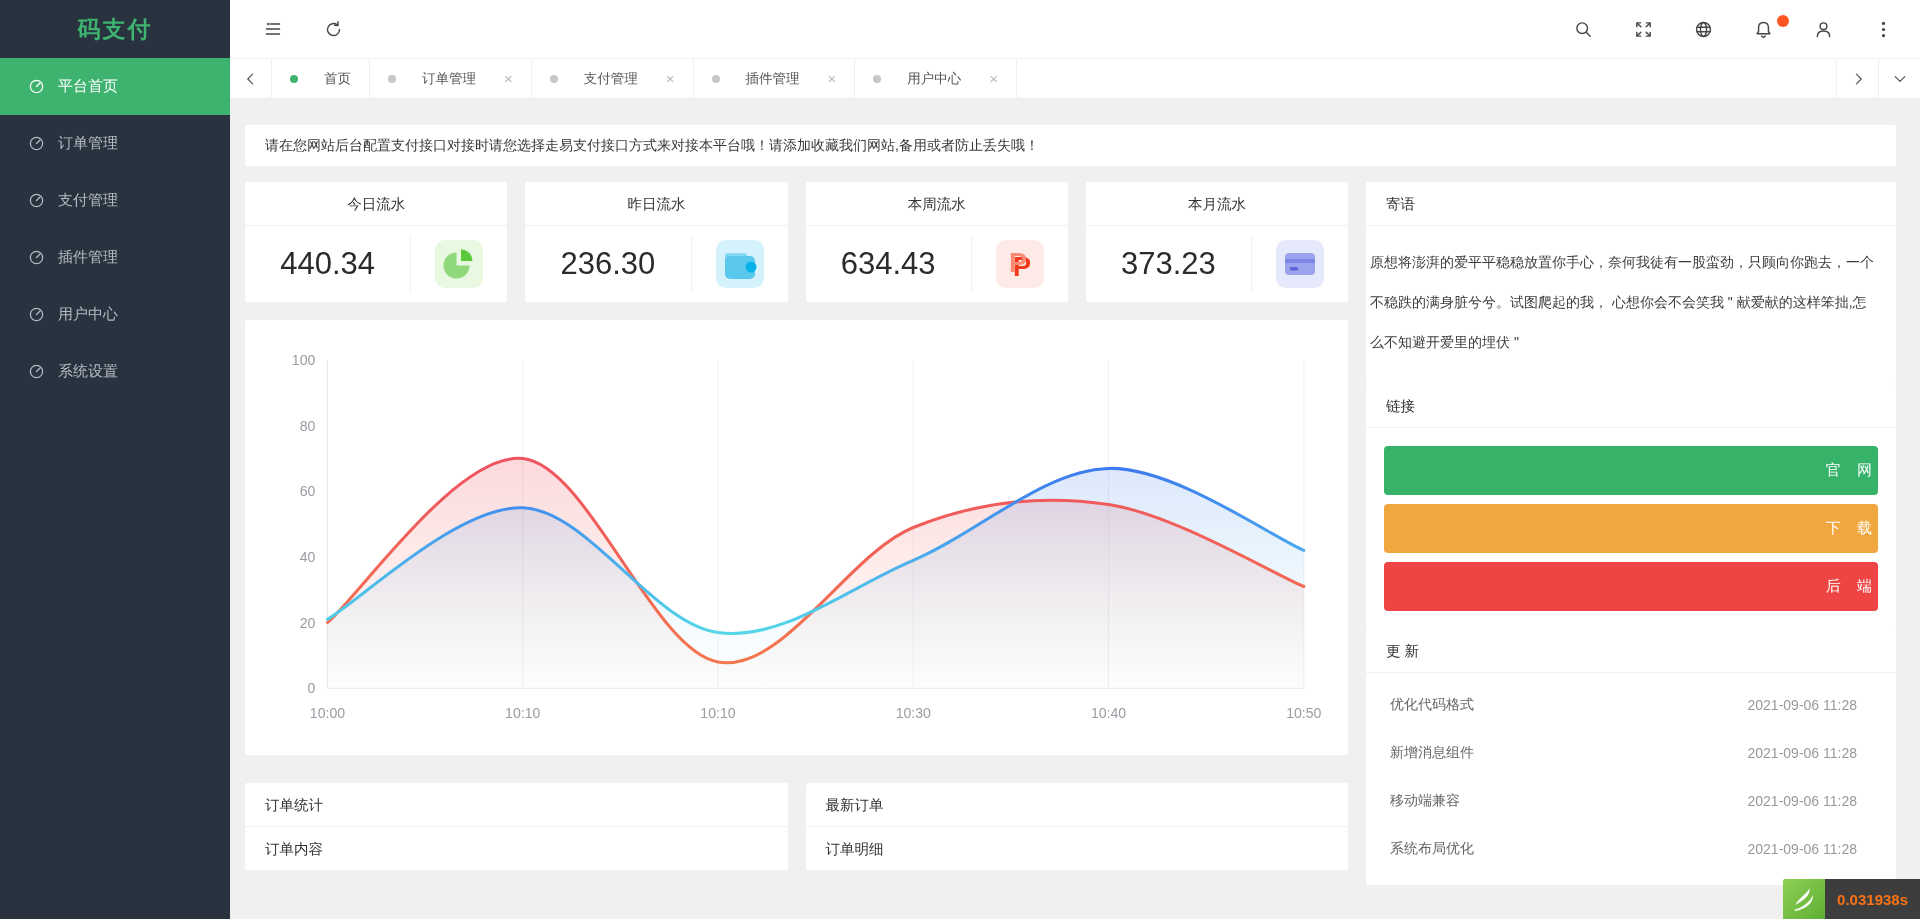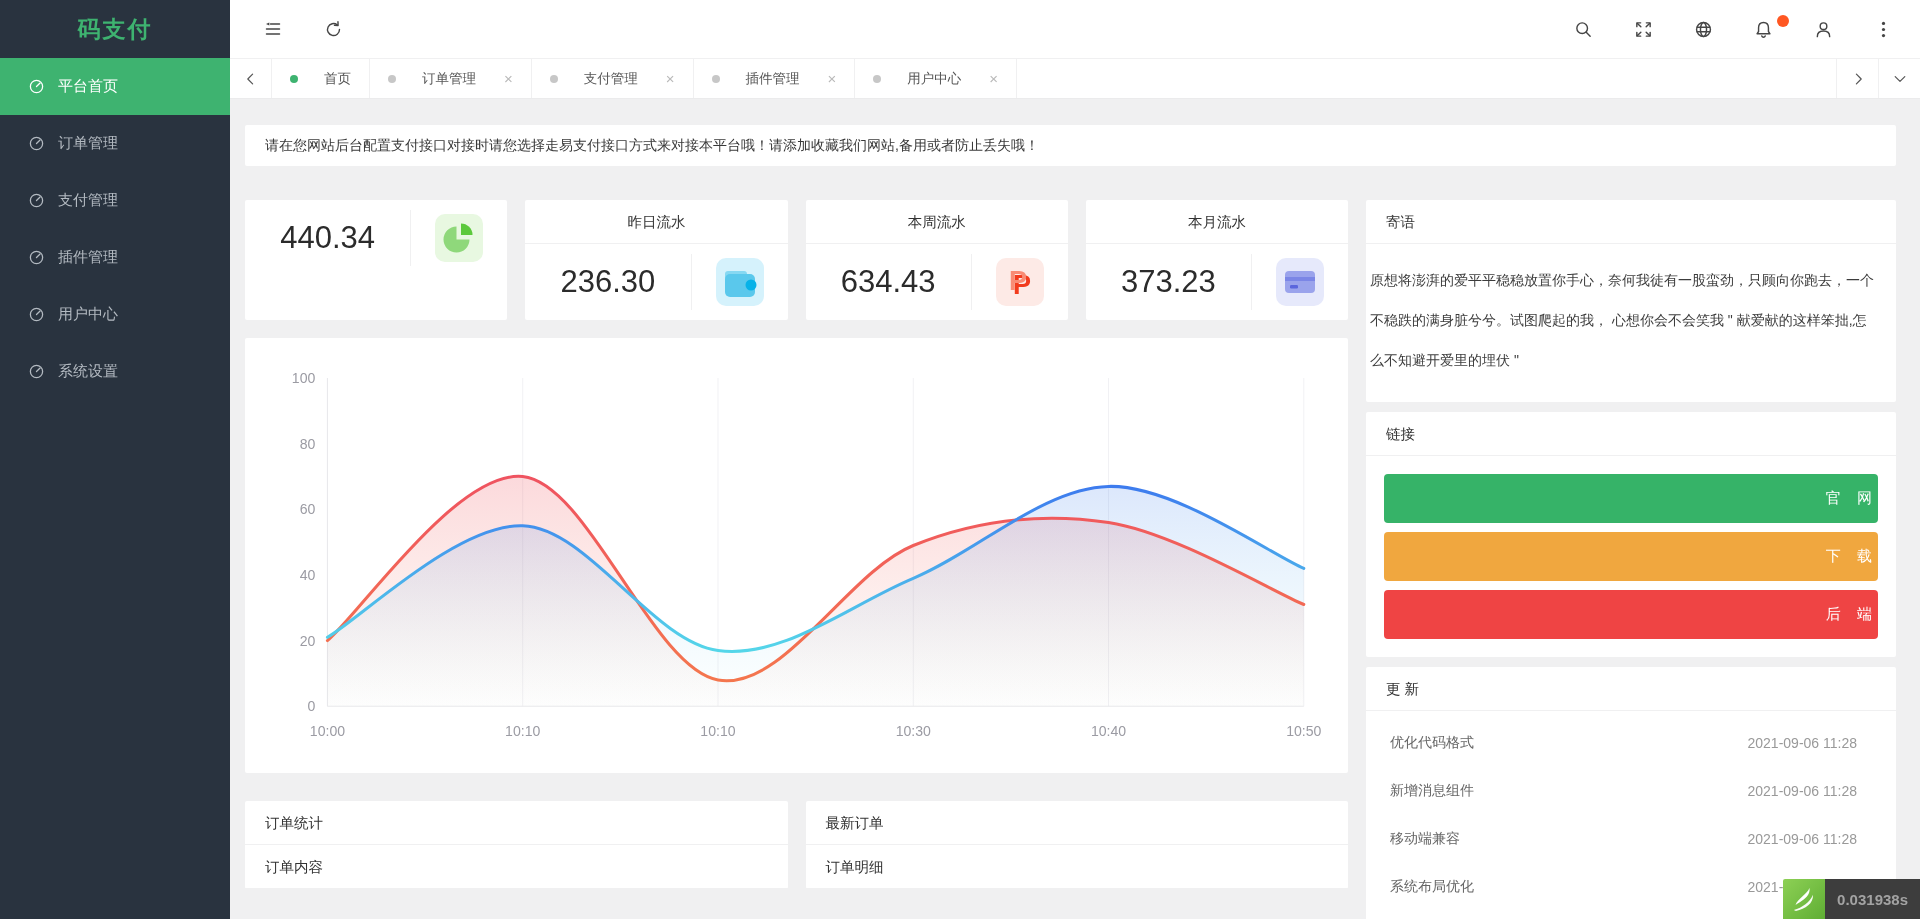--- a/index.html
+++ b/index.html
@@ -36,21 +36,21 @@
   .tabs { display:flex; flex:1; }
   .tab { display:flex; align-items:center; gap:26px; padding:0 18px;
          border-right:1px solid #f0f0f1; font-size:13.5px; color:#555; cursor:pointer; }
   .tab .dot { width:8px; height:8px; border-radius:50%; background:#c7c7c7; }
   .tab.active .dot { background:#3eb370; }
   .tab .x { color:#b9b9b9; font-size:15px; line-height:1; margin-left:2px; cursor:pointer; }
 
   .content { flex:1; padding:26px 24px 15px 15px; overflow:hidden; }
 
   .notice { background:#fff; border-radius:2px; height:41px; display:flex; align-items:center;
-            padding:0 20px; font-size:14px; color:#383838; margin-bottom:34px; }
+            padding:0 20px; font-size:14px; color:#383838; margin-bottom:16px; }
 
   .grid { display:grid; grid-template-columns:1fr 530px; gap:18px; align-items:start; }
 
   
   .stats { display:grid; grid-template-columns:repeat(4,1fr); gap:18px; }
   .card { background:#fff; border-radius:2px; }
   .card-h { height:44px; line-height:44px; padding:0 20px; font-size:14.5px;
             color:#333; border-bottom:1px solid #f0f0f1; }
   .stat-h { text-align:center; }
   .stat-b { height:76px; display:flex; align-items:center; }
@@ -63,37 +63,37 @@
   
   .chart-card { margin-top:18px; height:435px; padding:24px 18px 10px 18px; }
   .chart-card svg { width:100%; height:auto; display:block; }
 
   
   .order-row { margin-top:28px; display:grid; grid-template-columns:1fr 1fr; gap:18px; }
   .order-row .row { height:44px; line-height:44px; padding:0 20px; font-size:14.5px;
                     color:#333; border-bottom:1px solid #f0f0f1; }
 
   
-  .col-right .card + .card { margin-top:10px; }
+  .col-right .card + .card { margin-top:0; }
   .msg-body { padding:16px 20px 22px 4px; font-size:14px; color:#3c3c3c; line-height:40px; }
   .links-body { padding:18px 18px; display:flex; flex-direction:column; gap:9px; }
   .link-btn { height:49px; border:none; border-radius:4px; color:#fff; font-size:15px;
               letter-spacing:6px; cursor:pointer;
               font-family:"Liberation Sans","DejaVu Sans",sans-serif;text-align:right; }
   .upd-body { padding:8px 15px 12px 0; }
   .upd-row { height:48px; display:flex; align-items:center; justify-content:space-between;
              padding:0 24px 0 24px; }
   .upd-label { font-size:14px; color:#666; }
   .upd-time { font-size:14px; color:#999; }
 
   
   .tp-badge { position:fixed; right:0; bottom:0; height:40px; display:flex; z-index:99; }
   .tp-icon { width:42px; background:linear-gradient(135deg,#8dd055 0%,#5fae34 100%);
              display:flex; align-items:center; justify-content:center; border-radius:2px 0 0 0; }
-  .tp-label { background:#3d3d3d; color:#a3a3a3; font-weight:bold; font-size:15px;
+  .tp-label { background:#3d3d3d; color:#f97316; font-weight:bold; font-size:15px;
               display:flex; align-items:center; padding:0 12px; }
 
   svg.ln { stroke:currentColor; fill:none; stroke-width:1.5; stroke-linecap:round; stroke-linejoin:round; }
 </style>
 </head>
 <body>
 
 <div class="app">
 
   <aside class="sidebar">
@@ -253,20 +253,21 @@
       <div class="notice">
         <span>请在您网站后台配置支付接口对接时请您选择走易支付接口方式来对接本平台哦！请添加收藏我们网站,备用或者防止丢失哦！</span>
       </div>
 
       <div class="grid">
 
         <div class="col-left">
 
           <div class="stats">
             <div class="card">
+              <div class="card-h stat-h">今日流水</div>
               <div class="stat-b">
                 <div class="stat-v">440.34</div>
                 <div class="stat-sep"></div>
                 <div class="stat-ic">
                   <span class="icbox" style="background: rgb(232, 248, 225);">
                     <svg viewBox="0 0 48 48" width="48" height="48">
                         <path d="M21.5 25.5 L21.5 12.5 A13 13 0 1 0 34.5 25.5 Z" fill="#8fd87b"></path>
                         <path d="M26 21 L26 9.5 A11.5 11.5 0 0 1 37.5 21 Z" fill="#5cc93c"></path>
                       </svg>
                   </span>

